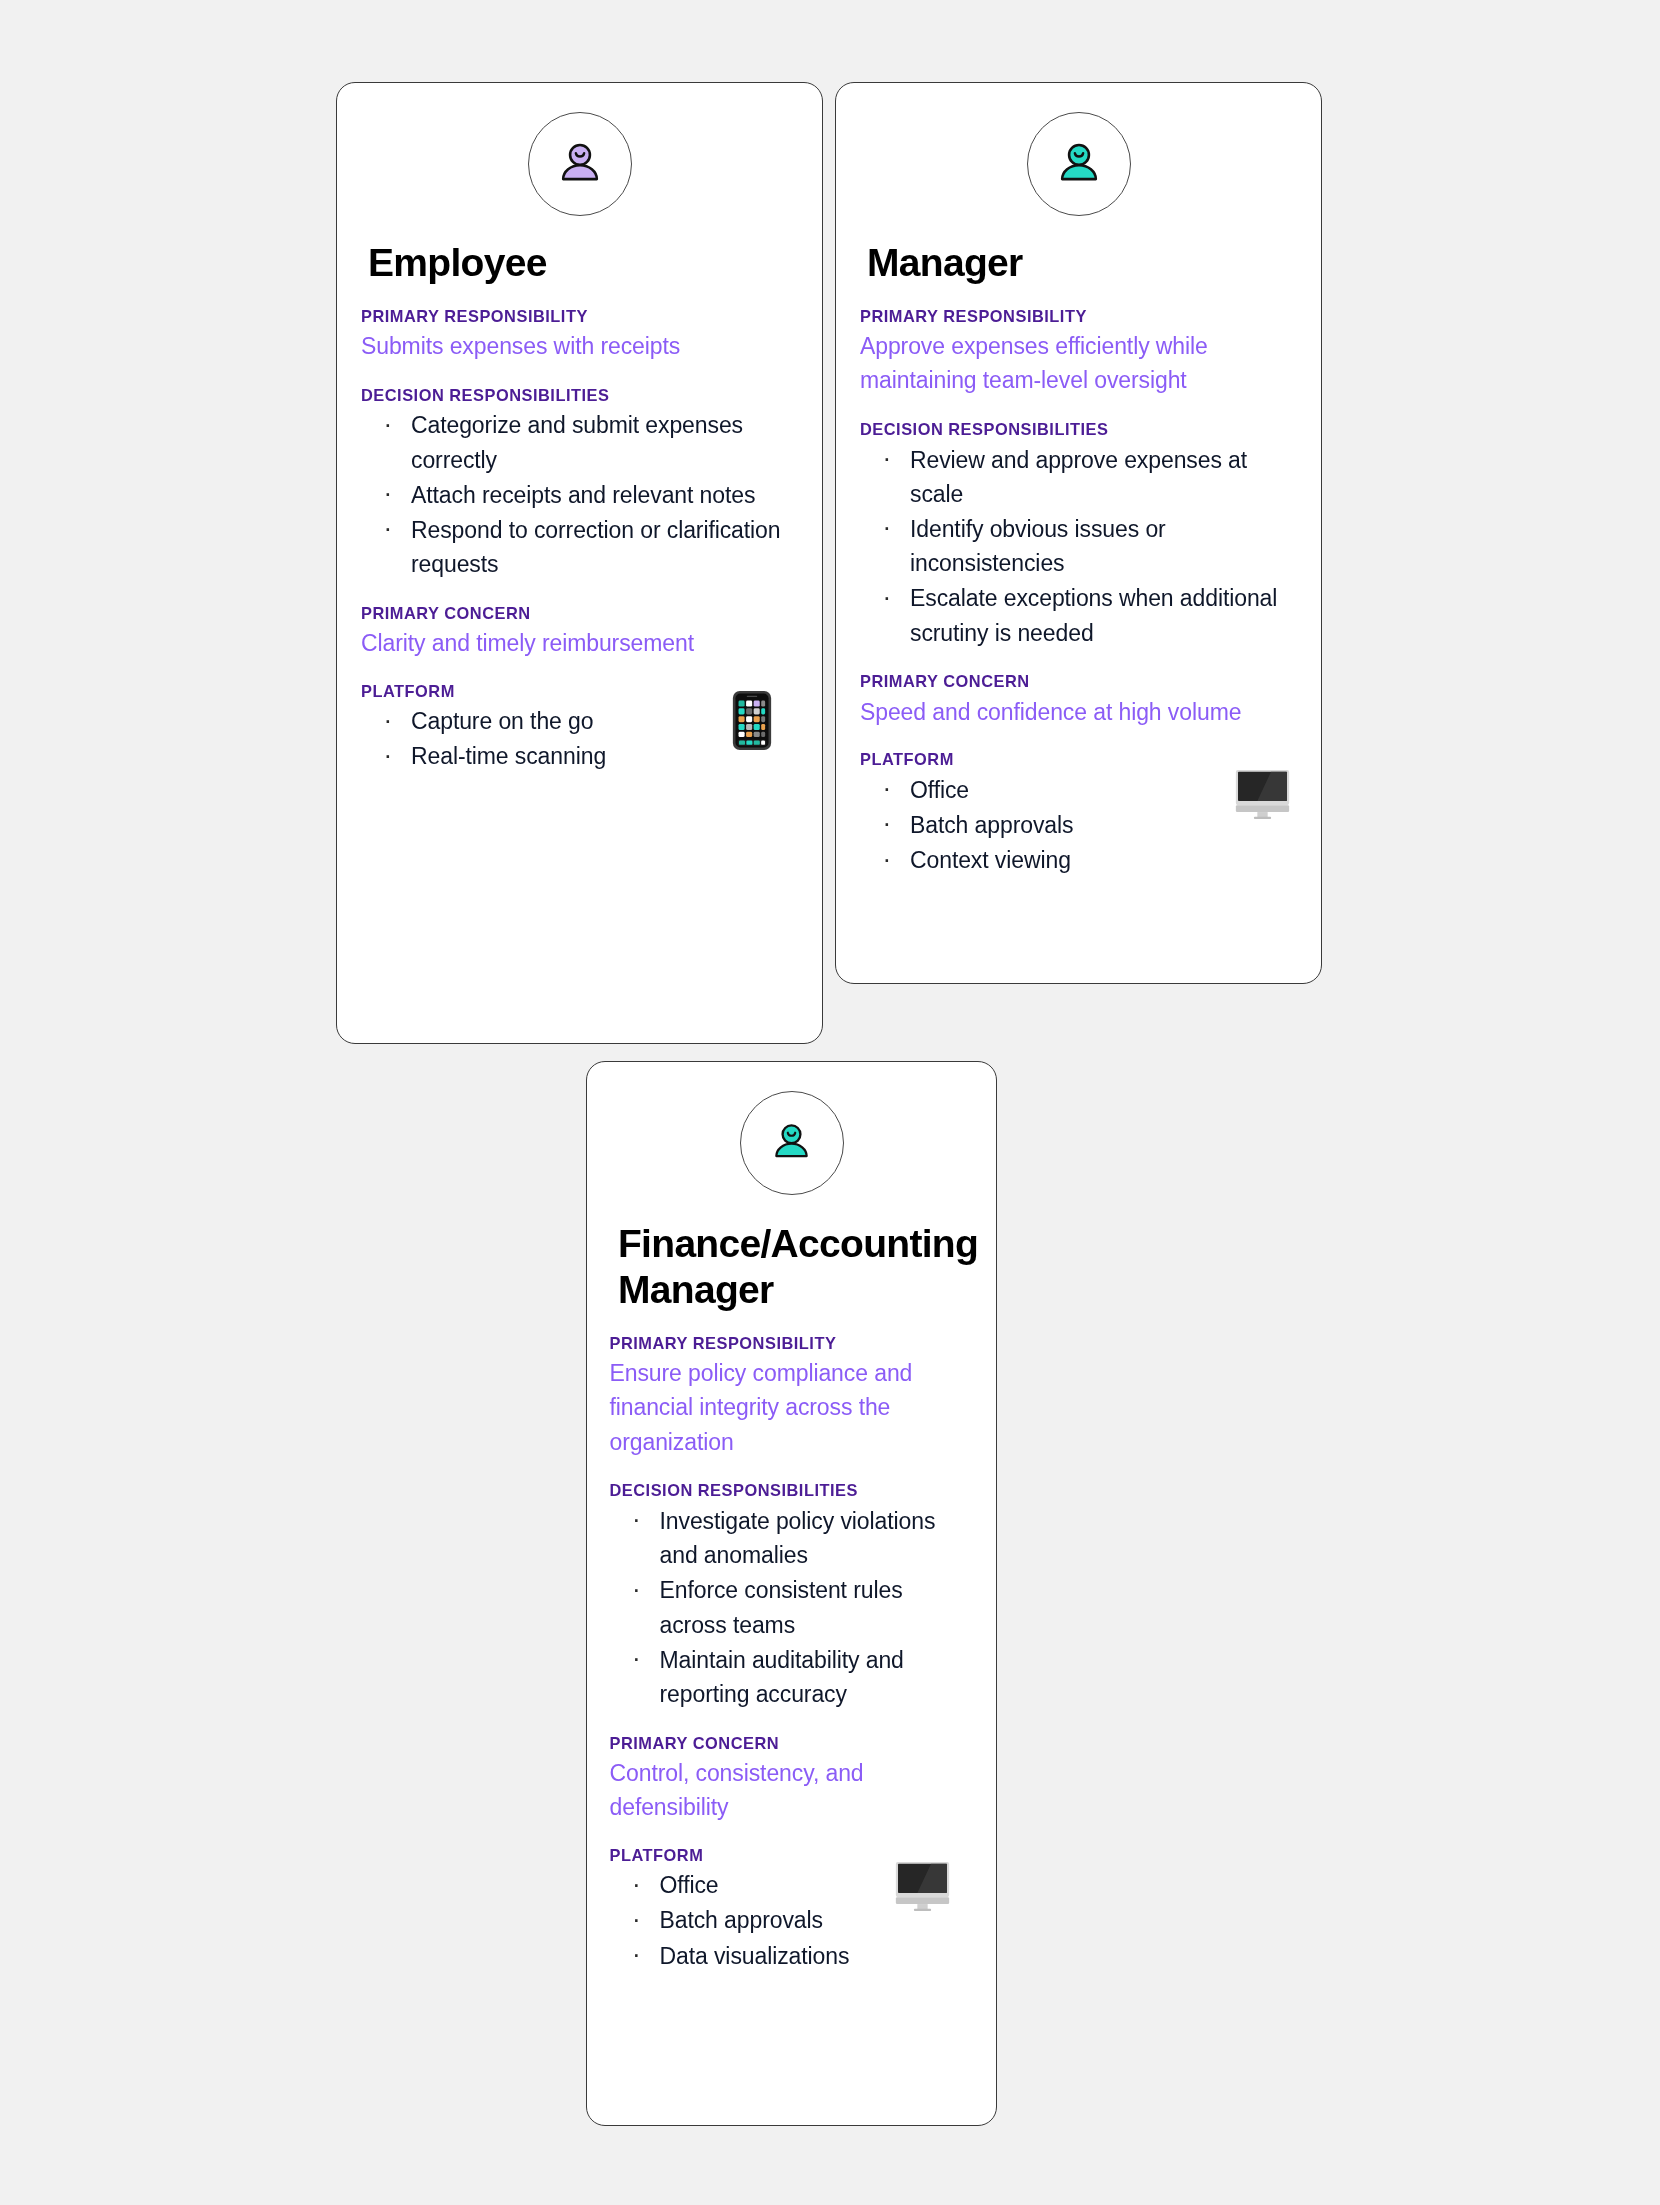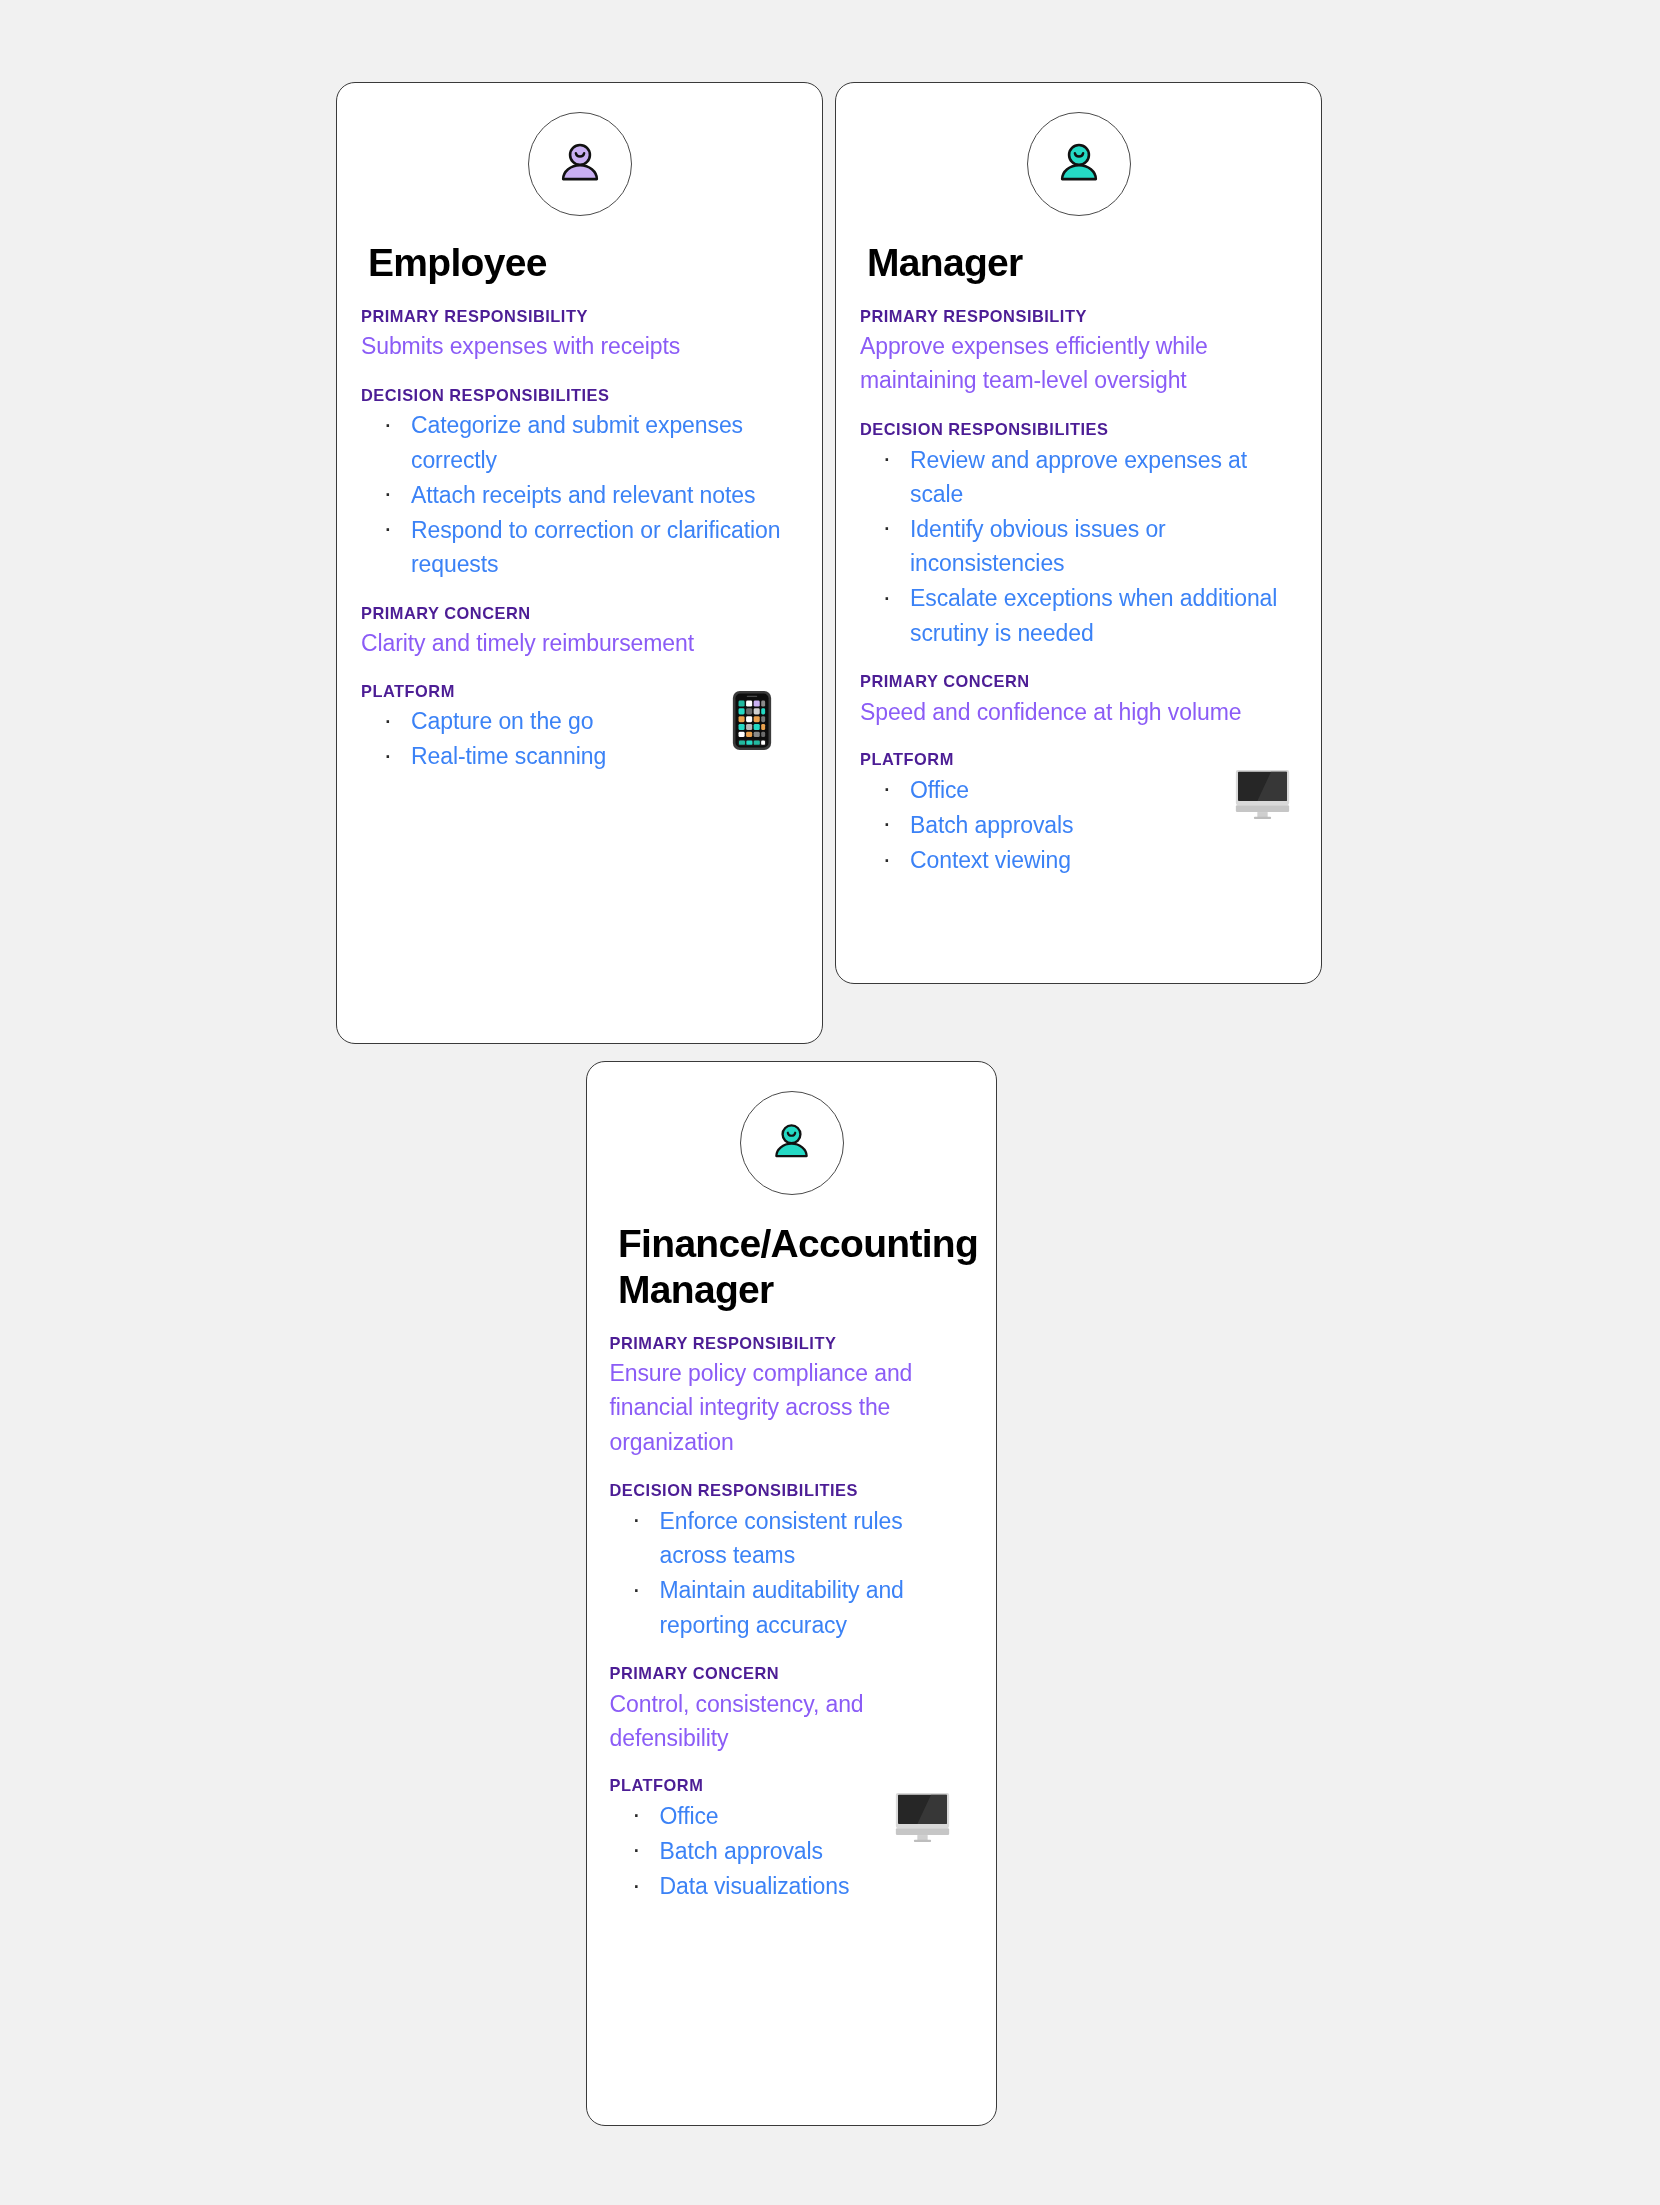--- a/index.html
+++ b/index.html
@@ -77,21 +77,21 @@
     font-weight: 400;
     color: #8b5cf6;
     line-height: 1.49;
     letter-spacing: -0.1px;
   }
 
   ul.bullets { list-style: none; margin-top: 1.7px; }
   ul.bullets li {
     position: relative;
     font-size: 23px;
-    color: #3b82f6;
+    color: #0f172a;
     line-height: 1.49;
     letter-spacing: -0.1px;
     padding-left: 50px;
     margin-bottom: 0.9px;
   }
   ul.bullets li::before {
     content: "\00B7";
     position: absolute;
     left: 22.5px;
     top: -3.5px;
@@ -263,20 +263,21 @@
 
     <div class="card-title">Finance/Accounting Manager</div>
 
     <div class="card-body">
 
       <div class="section-label">PRIMARY RESPONSIBILITY</div>
       <div class="section-text">Ensure policy compliance and financial integrity across the organization</div>
 
       <div class="section-label">DECISION RESPONSIBILITIES</div>
       <ul class="bullets">
+        <li>Investigate policy violations and anomalies</li>
         <li>Enforce consistent rules across teams</li>
         <li>Maintain auditability and reporting accuracy</li>
       </ul>
 
       <div class="section-label">PRIMARY CONCERN</div>
       <div class="section-text">Control, consistency, and defensibility</div>
 
       <div class="platform-block">
         <div class="section-label">PLATFORM</div>
         <ul class="bullets">

